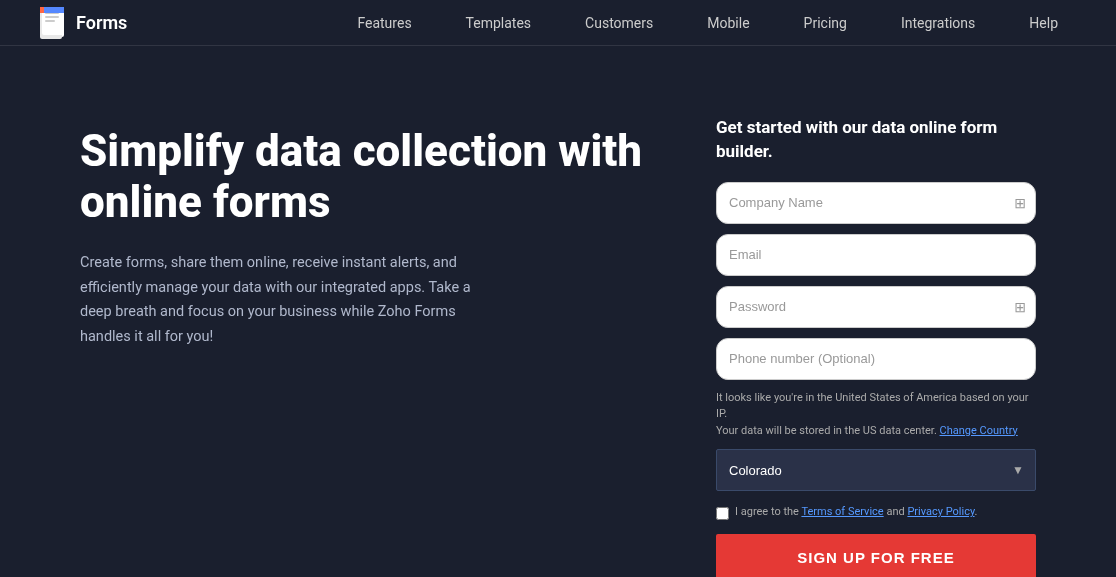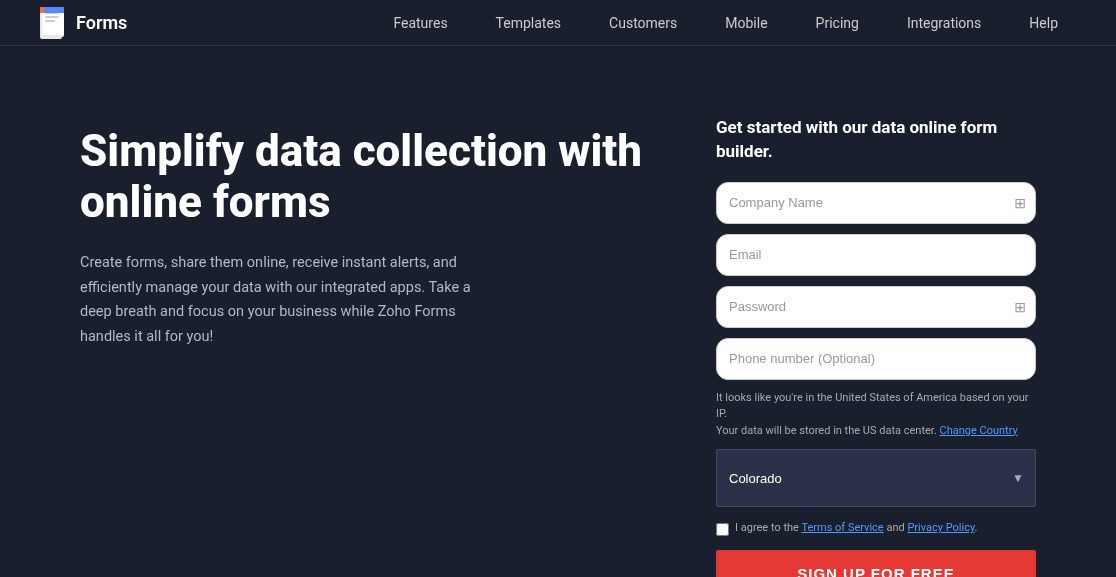--- a/index.html
+++ b/index.html
@@ -29,21 +29,21 @@
     }
     .logo-title {
       font-size: 18px;
       font-weight: 600;
       color: #ffffff;
       text-align: right;
     }
     nav {
       display: flex;
       align-items: flex-start;
-      gap: 12px;
+      gap: 18px;
     }
     .nav-item {
       padding: 0 18px;
       font-size: 14px;
       color: #cccccc;
       cursor: pointer;
       height: 46px;
       display: flex;
       align-items: center;
       text-decoration: none;
@@ -125,21 +125,21 @@
       color: #5599ff;
       text-decoration: underline;
       cursor: pointer;
     }
     .state-select-wrapper {
       position: relative;
       margin-bottom: 14px;
     }
     .state-select {
       width: 100%;
-      height: 58px;
+      height: 42px;
       padding: 0 38px 0 12px;
       background: #2a3148;
       border: 1px solid #3a4a6a;
       border-radius: 2px;
       font-size: 13px;
       color: #ffffff;
       appearance: none;
       cursor: pointer;
       outline: none;
     }

